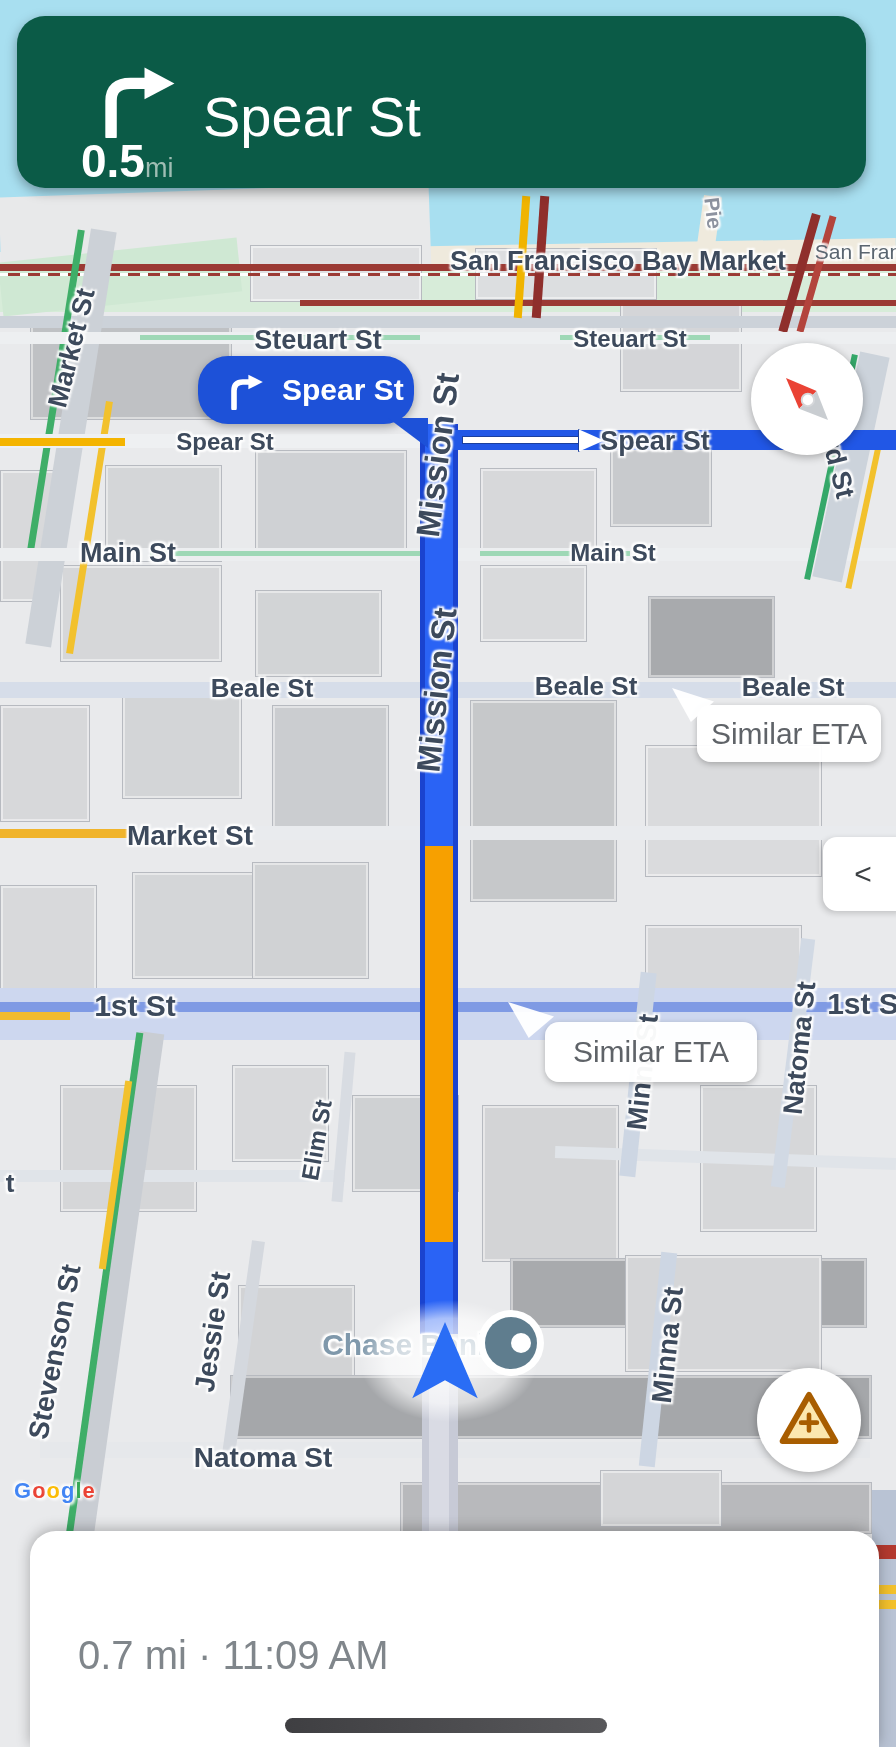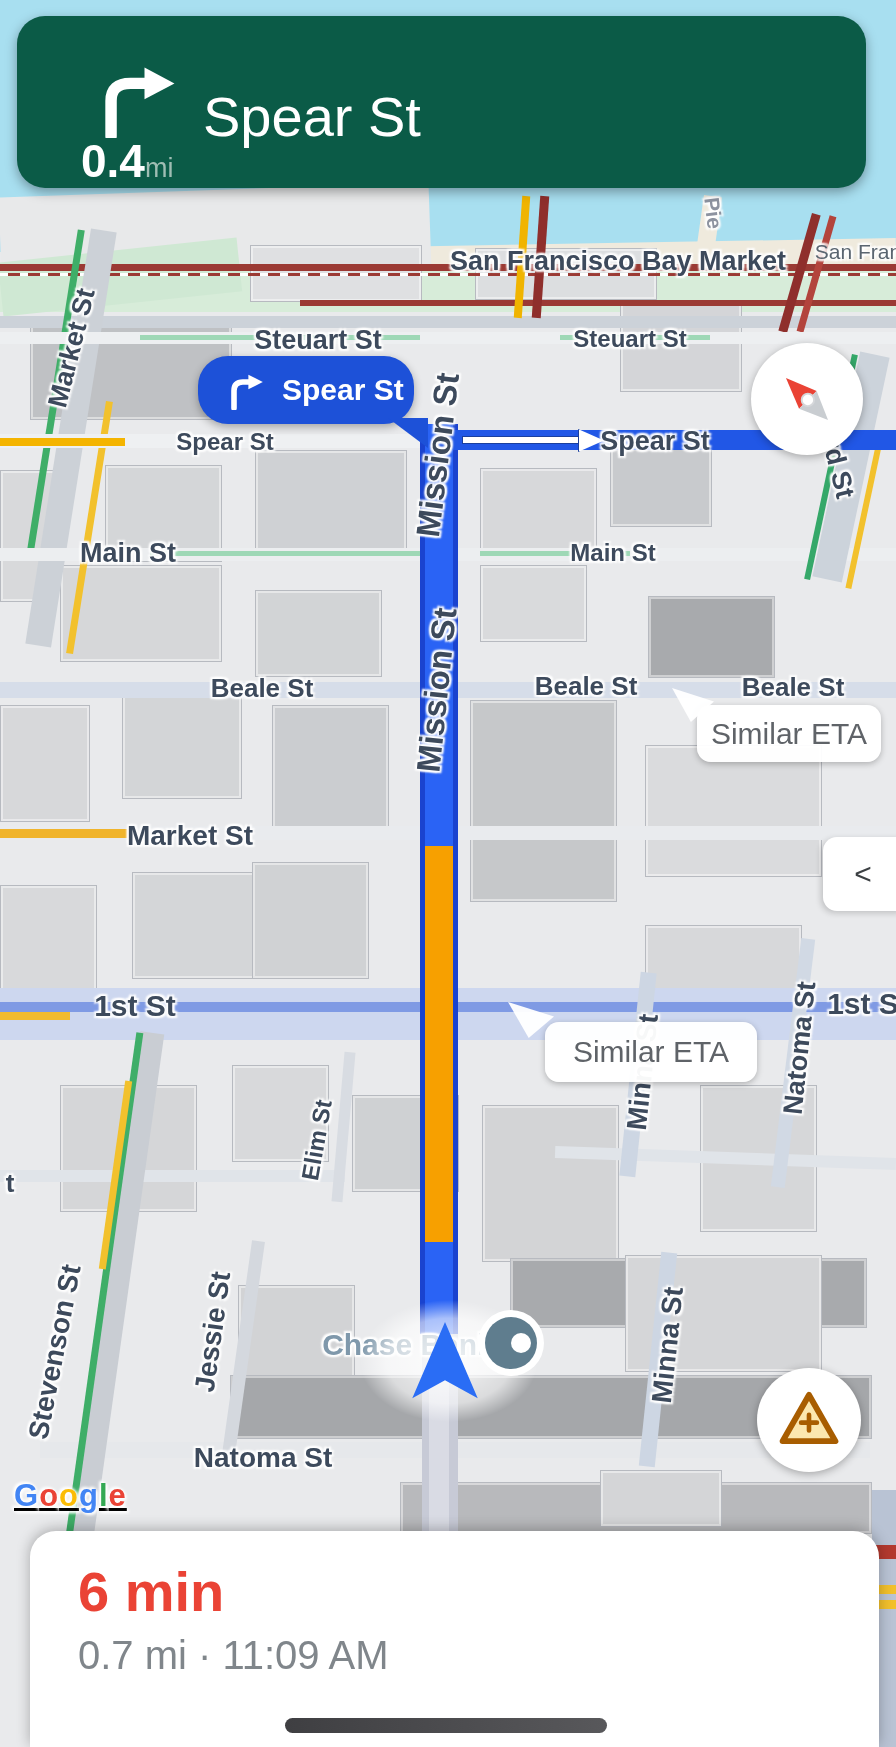--- a/index.html
+++ b/index.html
@@ -60,22 +60,22 @@
     box-shadow:0 2px 8px rgba(0,0,0,.3);display:flex;align-items:center;justify-content:center;}
   
   #puck-halo{left:360px;top:1300px;width:178px;height:122px;border-radius:50%;
     background:radial-gradient(closest-side,rgba(255,255,255,.9),rgba(255,255,255,.6) 70%,rgba(255,255,255,0));}
   #chase-poi{left:478px;top:1310px;width:66px;height:66px;border-radius:50%;background:#fff;
     display:flex;align-items:center;justify-content:center;}
   #chase-poi .inn{width:52px;height:52px;border-radius:50%;background:#5f7d8e;position:relative;}
   #chase-poi .dot{position:absolute;left:26px;top:16px;width:20px;height:20px;border-radius:50%;background:#fff;}
   #nav-arrow{left:403px;top:1322px;width:84px;height:80px;}
   
-  #glogo{left:14px;top:1478px;font-size:31px;font-weight:700;letter-spacing:1px;
-    text-shadow:0 0 3px #fff,0 0 4px #fff,2px 2px 3px #fff,-2px -2px 3px #fff;text-decoration:underline;}
+  #glogo{left:14px;top:1478px;font-size:22px;font-weight:700;letter-spacing:1px;
+    text-shadow:0 0 3px #fff,0 0 4px #fff,2px 2px 3px #fff,-2px -2px 3px #fff;}
   
   #banner{left:17px;top:16px;width:849px;height:172px;background:var(--banner-green);border-radius:28px;
     box-shadow:0 4px 12px rgba(0,0,0,.35);z-index:8;}
   #banner .title{position:absolute;left:186px;top:68px;color:#fff;font-size:56px;font-weight:500;}
   #banner .dist{position:absolute;left:64px;top:118px;color:#fff;font-size:46px;font-weight:700;}
   #banner .unit{font-size:27px;font-weight:400;color:var(--banner-unit-gray);}
   #banner .man{position:absolute;left:78px;top:48px;}
   
   #card{position:absolute;left:30px;top:1531px;width:849px;height:216px;background:#fff;
     border-radius:26px 26px 0 0;box-shadow:0 -2px 14px rgba(0,0,0,.28);z-index:8;}
@@ -276,22 +276,21 @@
 
     <div class="ovl" id="glogo"><span style="color: rgb(66, 133, 244);">G</span><span style="color: rgb(234, 67, 53);">o</span><span style="color: rgb(251, 188, 5);">o</span><span style="color: rgb(66, 133, 244);">g</span><span style="color: rgb(52, 168, 83);">l</span><span style="color: rgb(234, 67, 53);">e</span></div>
   </div>
 
   <div class="abs" id="banner">
     <svg class="man" width="92" height="74" viewBox="0 0 100 84">
       <path d="M16 82 V42 Q16 22 38 22 H56" stroke="#fff" stroke-width="13" fill="none" stroke-linecap="round"></path>
       <polygon points="54,4 88,22 54,40" fill="#fff"></polygon>
     </svg>
     <div class="title">Spear St</div>
-    <div class="dist"><span>0.4</span><span class="unit">mi</span></div>
+    <div class="dist"><span>0.5</span><span class="unit">mi</span></div>
   </div>
 
   <div id="card">
-    <div class="eta">6 min</div>
     <div class="sub">0.7 mi · 11:09 AM</div>
     <div id="home-indicator"></div>
   </div>
 
 </div>
 
 </body></html>

